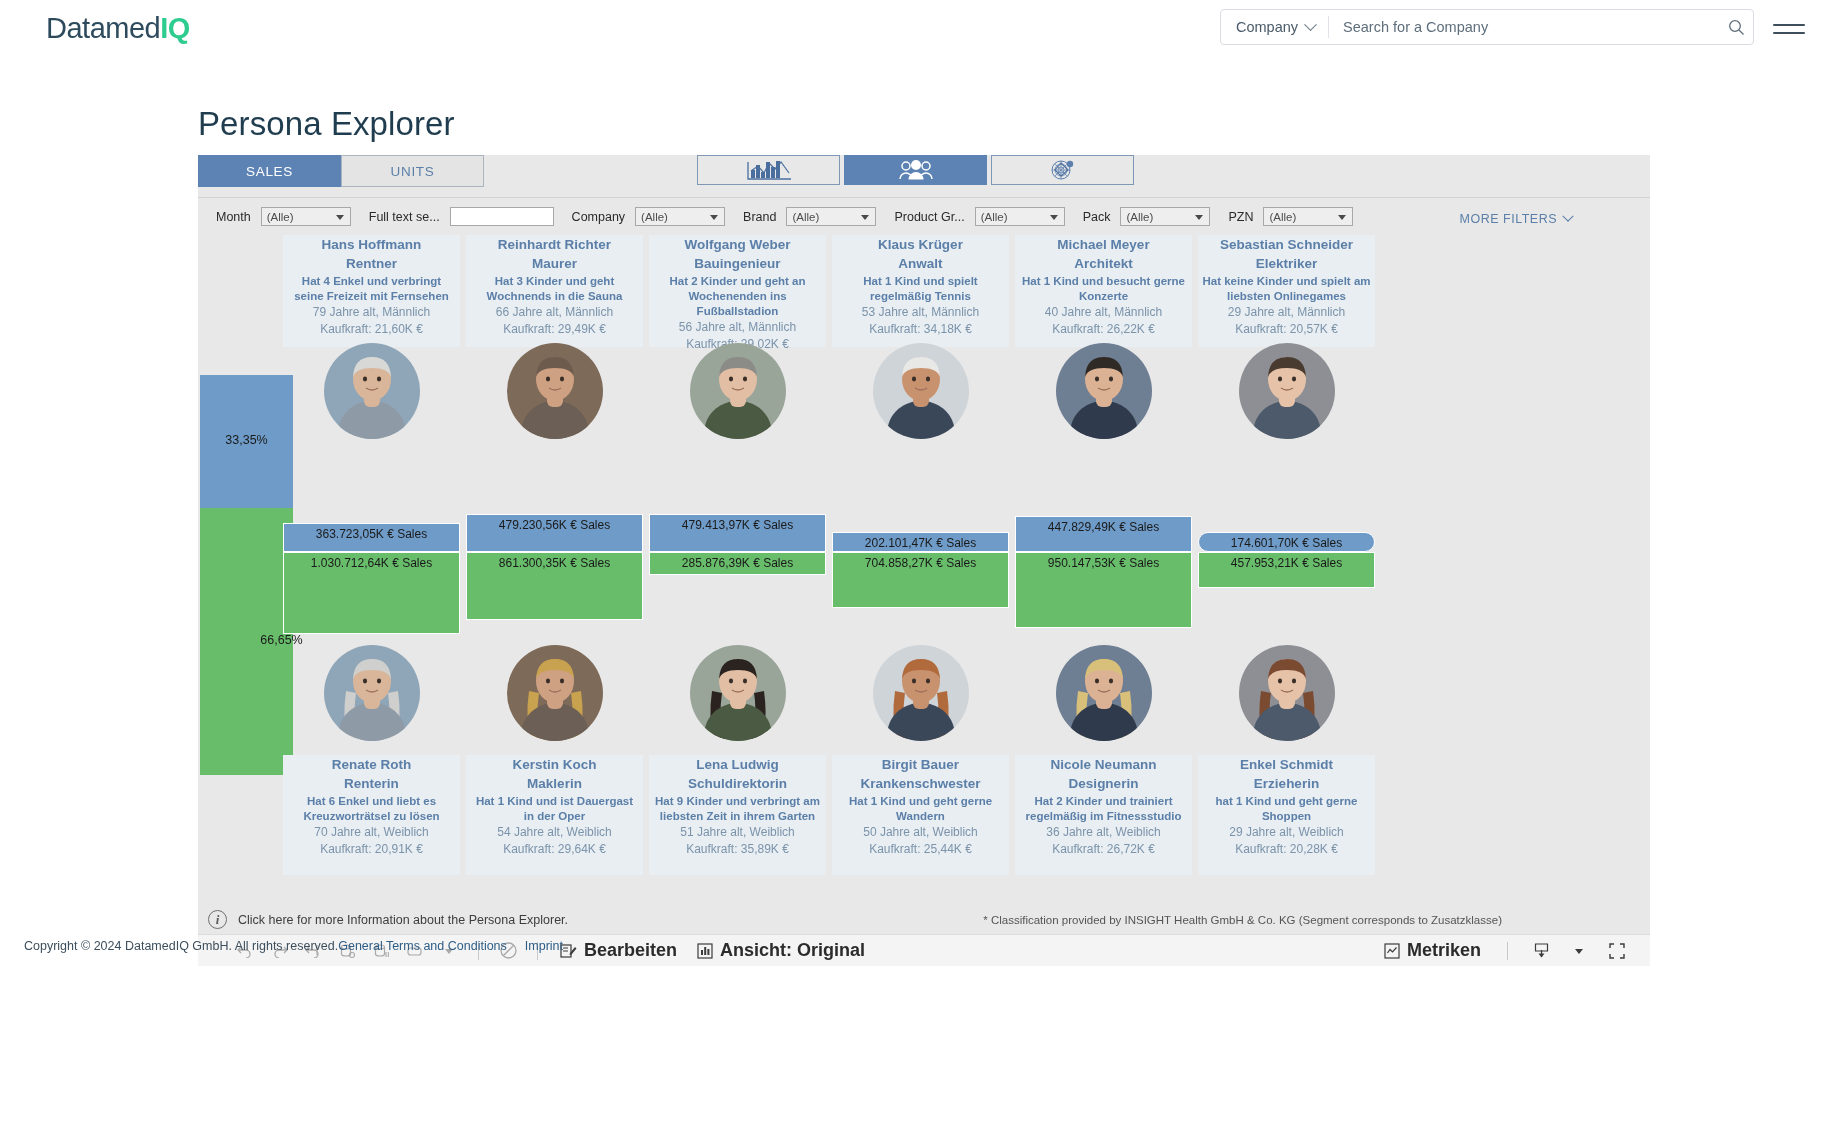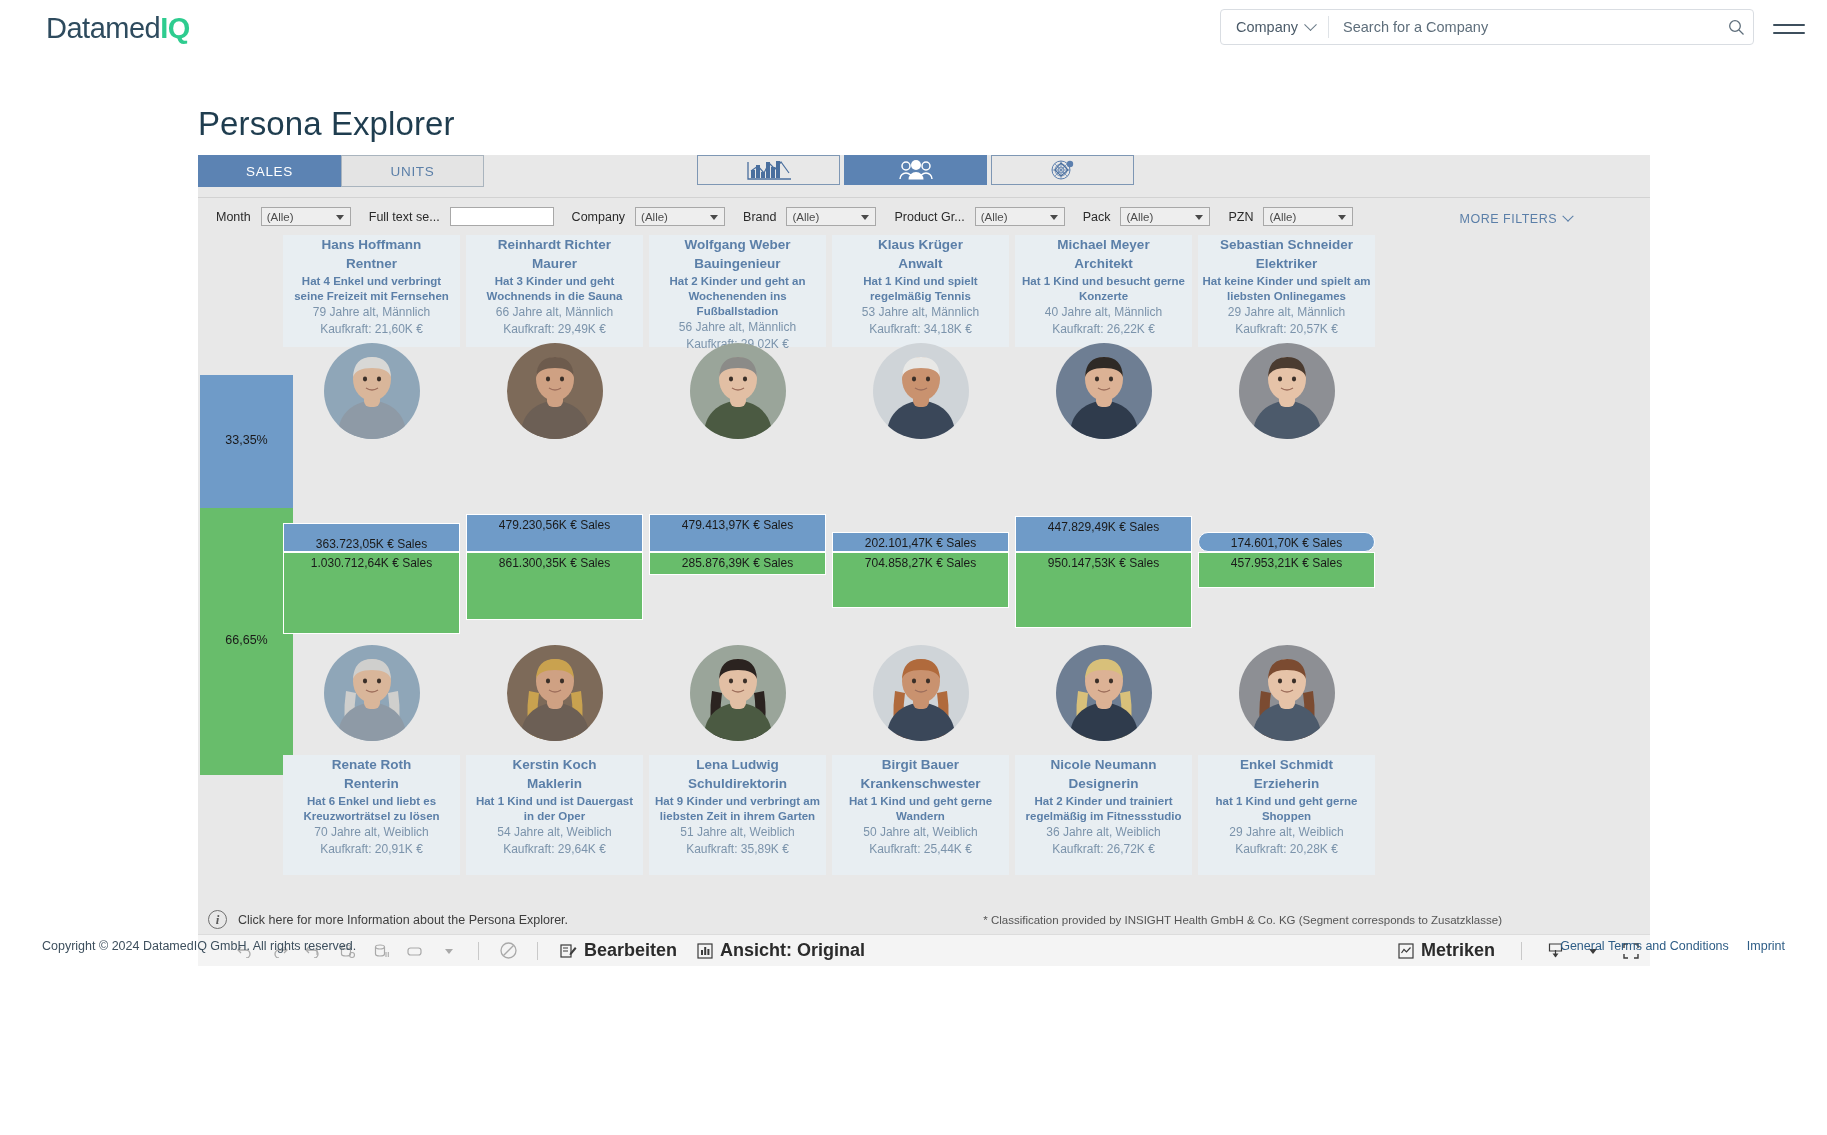--- a/index.html
+++ b/index.html
@@ -275,31 +275,31 @@
     display: flex; align-items: center; justify-content: center;
     cursor: pointer;
   }
   .tb-div { width: 1px; height: 18px; background: #c9c9c9; margin: 0 10px; }
   .tb-btn {
     display: flex; align-items: center; gap: 7px;
     font-size: 18px; font-weight: 700; color: #2b2b2b;
     padding: 0 8px; cursor: pointer;
   }
   .tb-right {
-    position: absolute; right: 4px;
+    position: absolute; right: 18px;
     display: flex; align-items: center; gap: 8px;
   }
 
   
   .footer {
     position: absolute;
     left: 0; bottom: 182px;
     width: 1827px;
-    padding: 0 42px;
-    display: flex; align-items: center; justify-content: space-between;
+    padding: 0 24px;
+    display: flex; align-items: center; justify-content: flex-start;
     font-size: 12.5px;
     color: #3d4f5d;
   }
   .flinks { display: flex; align-items: center; gap: 18px; }
   .flinks a { color: #2e5d86; text-decoration: none; cursor: pointer; }
 </style>
 </head>
 <body>
 
 <div class="topnav">
@@ -403,21 +403,21 @@
       <span>MORE FILTERS</span>
       <span class="mf-chev"></span>
     </div>
   </div>
 
   <div class="viz" id="viz">
       <div class="pctbar" style="top: 140px; height: 400px;">
         <div class="pct-blue" style="position:absolute;top:0;left:0;width:100%;height:133.4px;">
        <div class="pct-lbl" style="top:57.7px">33,35%</div>
      </div>
-     <div class="pct-green" style="position:absolute;top:133.4px;left:0;width:100%;height:266.6px;">
+     <div class="pct-green" style="position:absolute;top:133.4px;left:0;width:100%;height:266.6px;padding-left:35px;">
        <div class="pct-lbl" style="top:124.30000000000001px">66,65%</div>
      </div>
       </div>
       <div class="persona-col top" style="left: 85px;">
         <div class="pname">Hans Hoffmann</div>
        <div class="pjob">Rentner</div>
        <div class="pdesc">Hat 4 Enkel und verbringt seine Freizeit mit Fernsehen</div>
        <div class="page-line">79 Jahre alt, Männlich</div>
        <div class="pkauf">Kaufkraft: 21,60K €</div>
       </div>
@@ -427,21 +427,21 @@
 
       <path d="M48 58 c-17 0 -30 11 -33 25 v13 h66 v-13 c-3 -14 -16 -25 -33 -25 z" fill="#8e9aa6"></path>
       <rect x="40" y="48" width="16" height="16" rx="6" fill="#d9b69a"></rect>
       <ellipse cx="48" cy="36" rx="19" ry="22" fill="#d9b69a"></ellipse>
       <path d="M29 34 q1 -20 19 -20 q18 0 19 20 q-3 -9 -19 -9 q-16 0 -19 9 z" fill="#d8d8d6"></path>
       <ellipse cx="41" cy="36" rx="2.1" ry="2.4" fill="#3a2f28"></ellipse>
       <ellipse cx="55" cy="36" rx="2.1" ry="2.4" fill="#3a2f28"></ellipse>
       <path d="M42 45 q6 4 12 0" fill="none" stroke="#9e6f5c" stroke-width="1.4"></path>
     </svg>
       </div>
-      <div class="sbar blue" style="left: 85px; width: 177px; height: 28.916px; top: 288.084px; align-items: flex-end;">
+      <div class="sbar blue" style="left: 85px; width: 177px; height: 28.916px; top: 288.084px;">
         <span>363.723,05K € Sales</span>
       </div>
       <div class="sbar green" style="left: 85px; width: 177px; height: 81.9417px; top: 317px;">
         <span>1.030.712,64K € Sales</span>
       </div>
       <div class="avatar" style="left: 125.5px; top: 410px;">
         <svg viewBox="0 0 96 96">
       <rect width="96" height="96" fill="#8fa6b8"></rect>
       <path d="M22 46 q-4 28 2 48 h12 q-8 -22 -4 -46 z" fill="#cfcfcd"></path>
          <path d="M74 46 q4 28 -2 48 h-12 q8 -22 4 -46 z" fill="#cfcfcd"></path>

